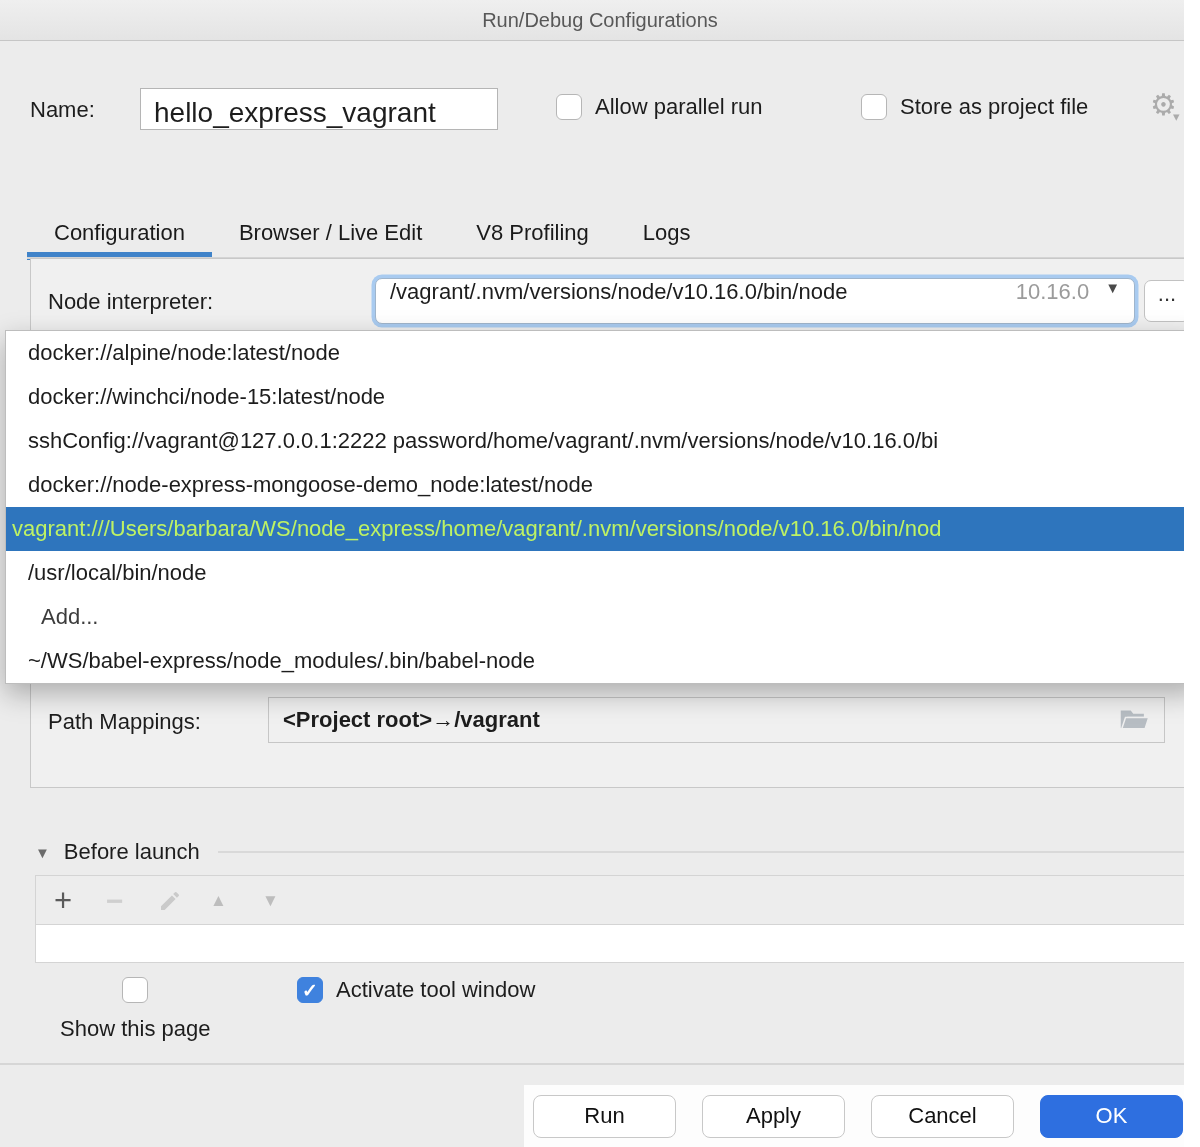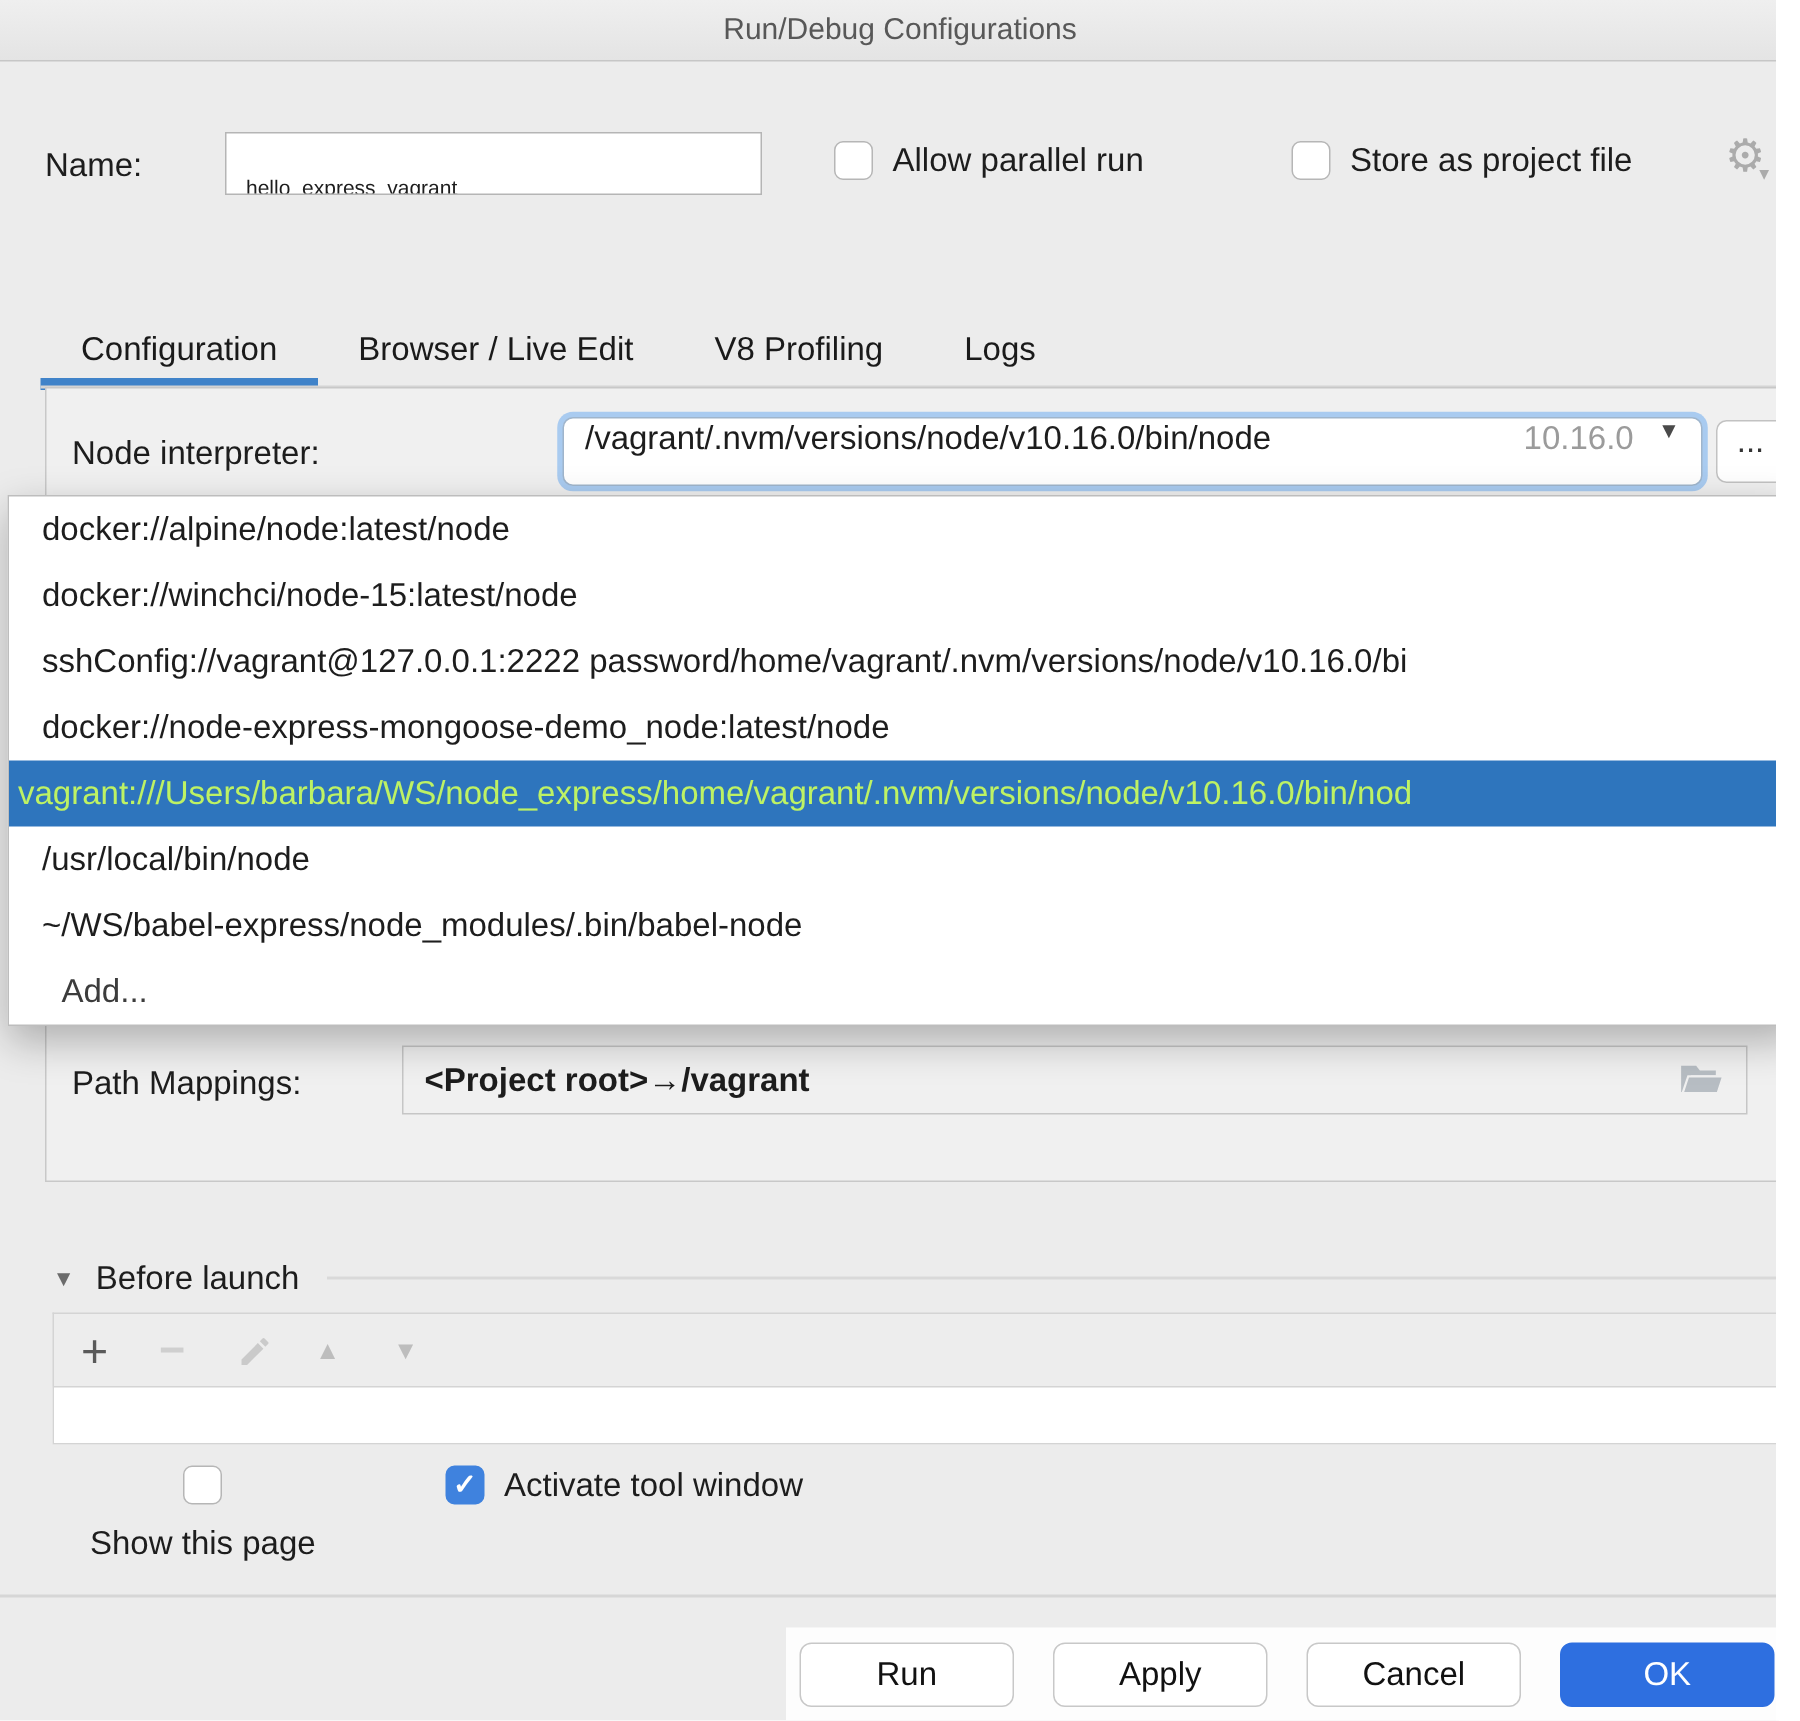--- a/index.html
+++ b/index.html
@@ -9,23 +9,23 @@
   .window { position:relative; width:1184px; height:1147px; background:#ececec; overflow:hidden; }
 
   
   .titlebar { position:absolute; top:0; left:0; width:1200px; height:41px;
     background:linear-gradient(#efefef,#e4e4e4); border-bottom:1px solid #c6c6c6;
     display:flex; align-items:center; justify-content:center; }
   .titlebar span { font-size:20px; font-weight:500; color:#585858; }
 
   
   .name-label { position:absolute; left:30px; top:97px; font-size:22px; }
-  .name-input { position:absolute; left:150px; top:88px; width:358px; height:42px;
-    background:#fff; border:1px solid #b5b5b5; font-size:14px; line-height:40px;
-    padding:16px 13px; white-space:nowrap; overflow:hidden; }
+  .name-input { position:absolute; left:140px; top:88px; width:358px; height:42px;
+    background:#fff; border:1px solid #b5b5b5; font-size:28px; line-height:40px;
+    padding:4px 13px; white-space:nowrap; overflow:hidden; }
   .cb { position:absolute; display:flex; align-items:center; gap:13px; font-size:22px; cursor:default; }
   .cb-box { width:26px; height:26px; background:#fff; border:1.5px solid #b6b6b6; border-radius:6px;
     display:flex; align-items:center; justify-content:center; flex:0 0 auto; }
   .cb-box.checked { background:#3f82de; border-color:#3f82de; color:#fff; font-size:19px; font-weight:700; }
   #cbParallel { left:556px; top:94px; }
   #cbStore { left:861px; top:94px; }
   .gear { position:absolute; left:1150px; top:90px; font-size:30px; color:#ababab; line-height:1; }
   .gear .caret { font-size:13px; color:#ababab; position:relative; top:6px; left:-4px; }
 
   
@@ -136,22 +136,22 @@
   </div>
   <div class="browse-btn">...</div>
 
   <div class="popup" id="popup">
       <div class="dd-item">docker://alpine/node:latest/node</div>
       <div class="dd-item">docker://winchci/node-15:latest/node</div>
       <div class="dd-item">sshConfig://vagrant@127.0.0.1:2222 password/home/vagrant/.nvm/versions/node/v10.16.0/bi</div>
       <div class="dd-item">docker://node-express-mongoose-demo_node:latest/node</div>
       <div class="dd-item selected">vagrant:///Users/barbara/WS/node_express/home/vagrant/.nvm/versions/node/v10.16.0/bin/nod</div>
       <div class="dd-item">/usr/local/bin/node</div>
+      <div class="dd-item add">Add...</div>
       <div class="dd-item">~/WS/babel-express/node_modules/.bin/babel-node</div>
-      <div class="dd-item add">Add...</div>
     </div>
 
   <div class="pm-label">Path Mappings:</div>
   <div class="pm-field">
     <span class="pm-value">&lt;Project root&gt;→/vagrant</span>
     <span class="pm-folder">
       <svg width="31" height="25" viewBox="0 0 24 20">
         <path d="M1 2h8l2 2.5h8.5V7H6.2L3.4 16H1V2z" fill="#b7bdc3"></path>
         <path d="M4.8 7.6h18.6l-2.9 9H1.8L4.8 7.6z" fill="#b7bdc3" stroke="#f0f0f0" stroke-width="1.2"></path>
       </svg>

